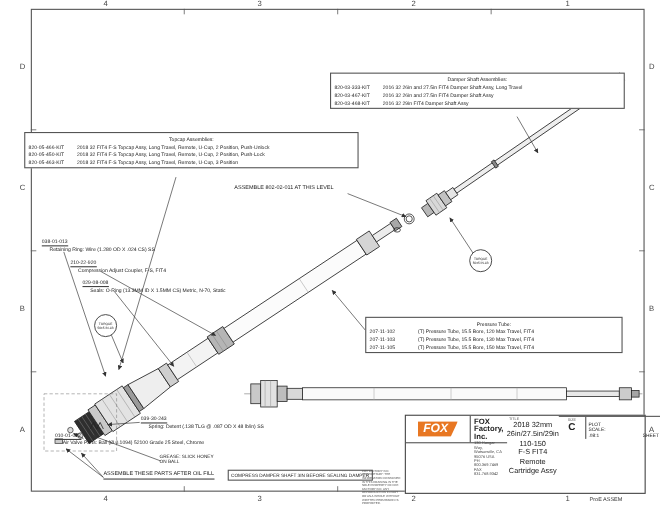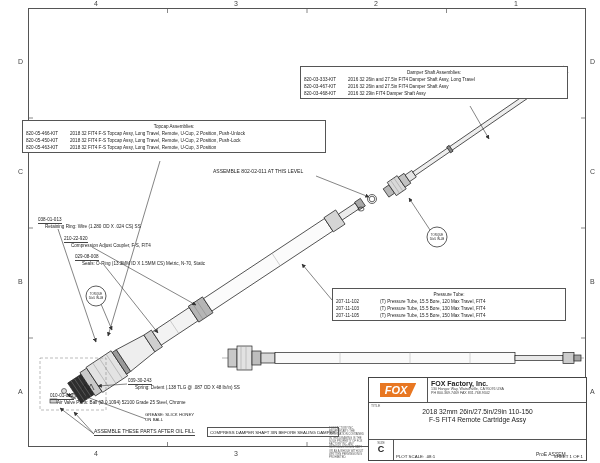--- a/index.html
+++ b/index.html
@@ -20,23 +20,23 @@
   .pcall .pn { border-bottom:0.6px solid #444; display:inline-block; }
   .pcall .desc { margin-left:7px; }
 
   .note { position:absolute; font-size:5px; white-space:nowrap; color:#222; }
   #compress-note { border:0.8px solid #555; padding:1.5px 2px; font-size:4.3px; background:#fff; }
   #assemble-after { border-bottom:0.6px solid #444; padding-bottom:1px; }
   #grease-note { width:54px; white-space:normal; font-size:4.3px; line-height:1.2; }
   .prop { position:absolute; left:329px; top:427px; width:37px; font-size:2.7px;
           line-height:1.2; color:#555; white-space:normal; }
 
-  .tb { position:absolute; left:368px; top:377px; width:219px; height:84px;
+  .tb { position:absolute; left:368px; top:377px; width:219px; height:72px;
         border:1px solid #444; box-sizing:border-box; display:flex;
-        flex-direction:column; background:#fff; }
+        background:#fff; }
   .tb-top { display:flex; height:24px; border-bottom:0.8px solid #555; }
   .logo { width:58px; display:flex; align-items:center; justify-content:center;
           border-right:0.8px solid #555; }
   .logo-badge { color:#fff; font-weight:bold; font-style:italic; font-size:11px;
                 padding:1px 9px 1px 5px;
                 clip-path:polygon(0 0, 100% 0, 82% 100%, 0 100%); }
   .tb-co { flex:1; padding:2px 3px; }
   .co-name { font-size:7px; font-weight:bold; }
   .co-addr { font-size:3.6px; color:#444; }
   .co-phone { font-size:3.6px; color:#444; }

